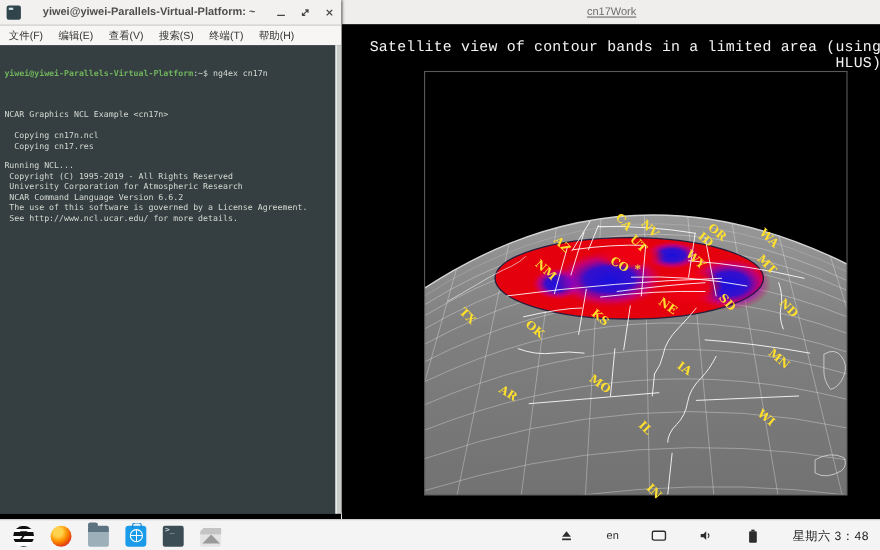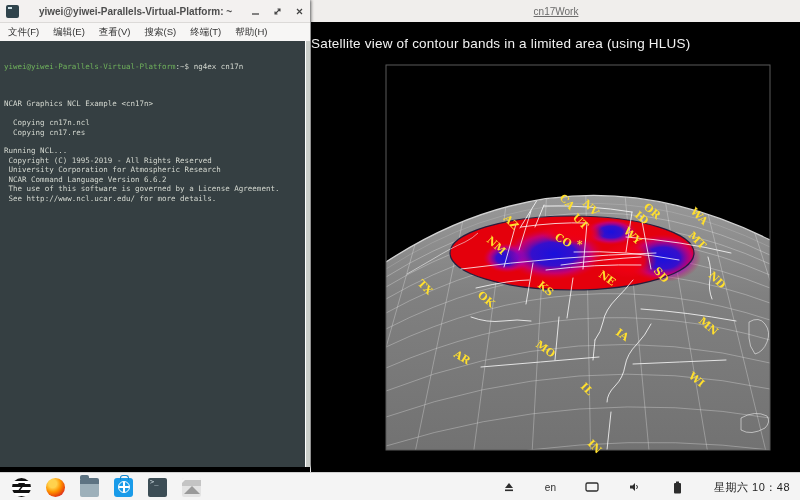--- a/index.html
+++ b/index.html
@@ -9,28 +9,28 @@
   #terminal-window{position:absolute;left:0;top:0;width:310px;height:467px;background:#353f42;box-shadow:1px 0 3px rgba(0,0,0,.6);}
   .t-titlebar{height:22px;background:#f3f1f0;display:flex;align-items:center;padding:0 6px;border-bottom:1px solid #dcdad8;}
   .t-appicon{width:13px;height:13px;background:#30444c;border-radius:2px;margin-right:6px;position:relative;flex:0 0 auto;}
   .t-appicon:after{content:"";position:absolute;left:2px;top:2px;width:4px;height:2px;background:#cfe3ea;}
   .t-title{flex:1;text-align:center;font-size:10px;font-weight:bold;color:#4d4d4d;white-space:nowrap;overflow:hidden;}
   .t-controls{display:flex;gap:12px;align-items:center;margin-left:4px;}
   .t-ctl{width:10px;height:10px;display:flex;align-items:center;justify-content:center;color:#444;cursor:default;}
   .menubar{height:19px;background:#f7f6f5;display:flex;align-items:center;gap:14px;padding:0 8px;border-bottom:1px solid #e3e1df;font-size:9.5px;color:#333;}
   .menu-item{white-space:nowrap;}
   .term-body{position:absolute;left:0;top:41px;right:0;bottom:0;background:#353f42;padding:2px 4px;font-family:"DejaVu Sans Mono",monospace;font-size:7.5px;line-height:9.4px;color:#d4d8d0;white-space:pre;overflow:hidden;}
-  .prompt-user{color:#70b35c;font-weight:normal;}
+  .prompt-user{color:#70b35c;font-weight:bold;}
   .t-scrollbar{position:absolute;right:0;top:41px;bottom:0;width:4px;background:#c9cdc9;border-left:1px solid #fdfdfd;}
 
   
   #viewer-window{position:absolute;left:310px;top:0;width:490px;height:472px;background:#000;border-left:1px solid #e8e8e8;}
   .rw-titlebar{height:22px;background:#f0eeec;display:flex;align-items:center;justify-content:center;font-size:10px;color:#6b6b6b;border-bottom:1px solid #d8d6d4;text-decoration:underline;}
   .rw-canvas{position:absolute;left:0;top:22px;width:490px;height:450px;background:#000;}
-  .plot-title{position:absolute;left:0;top:14px;width:100%;text-align:left;color:#f2f2f2;font-family:Liberation Sans, sans-serif;font-size:13.5px;letter-spacing:.2px;}
+  .plot-title{position:absolute;left:0;top:14px;width:100%;text-align:right;color:#f2f2f2;font-family:Liberation Mono, monospace;font-size:13.5px;letter-spacing:.2px;}
   #mapsvg{position:absolute;left:0;top:0;}
   .grat{stroke:rgba(255,255,255,.40);stroke-width:.7;fill:none;}
   .grat2{stroke:rgba(255,255,255,.25);stroke-width:.6;fill:none;}
   .sborder{stroke:rgba(255,255,255,.88);stroke-width:.9;fill:none;stroke-linecap:round;}
   .coast{stroke:rgba(240,240,240,.75);stroke-width:.8;fill:none;}
   .slabel{font-family:"DejaVu Serif",serif;font-weight:bold;font-size:10.5px;fill:#ffdf2e;}
 
   
   #taskbar{position:absolute;left:0;top:472px;width:800px;height:28px;background:#f4f4f4;border-top:1px solid #d0d0d0;display:flex;align-items:center;}
   .tb-left{display:flex;align-items:center;gap:15px;padding-left:12px;}
@@ -273,15 +273,15 @@
           <path d="M2,4.5 L4.5,4.5 L7,2 L7,10 L4.5,7.5 L2,7.5 Z" fill="#2d2d2d"></path>
           <path d="M8.5,4 q2,2 0,4" stroke="#2d2d2d" stroke-width="1" fill="none"></path>
         </svg>
     </span>
     <span class="tray-ic">
       <svg width="9" height="13">
           <rect x="3" y="0.5" width="3" height="1.5" fill="#2d2d2d"></rect>
           <rect x="1" y="2" width="7" height="10.5" rx="1" fill="#2d2d2d"></rect>
         </svg>
     </span>
-    <span class="clock">星期六 10：48</span>
+    <span class="clock">星期六 3：48</span>
   </div>
 </div>
 
 </body></html>

